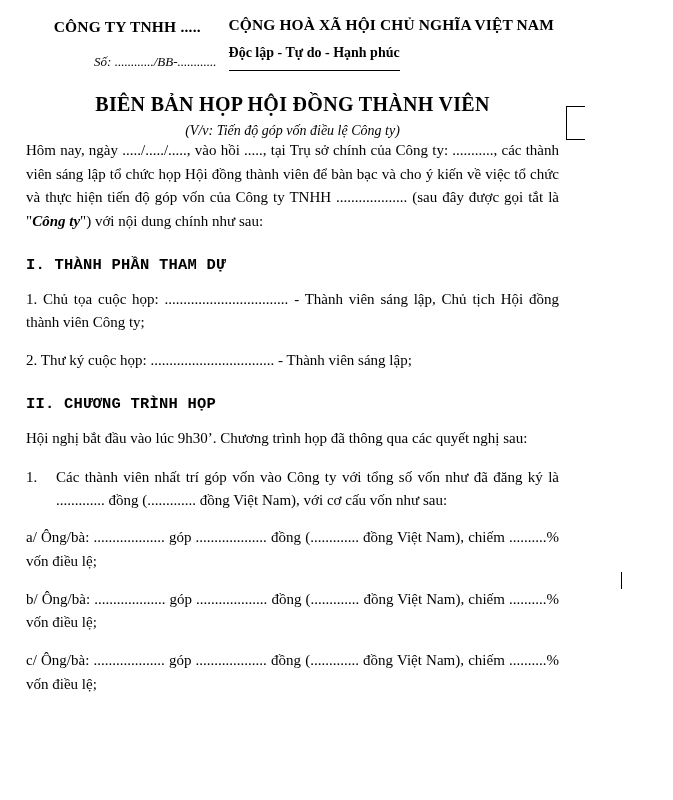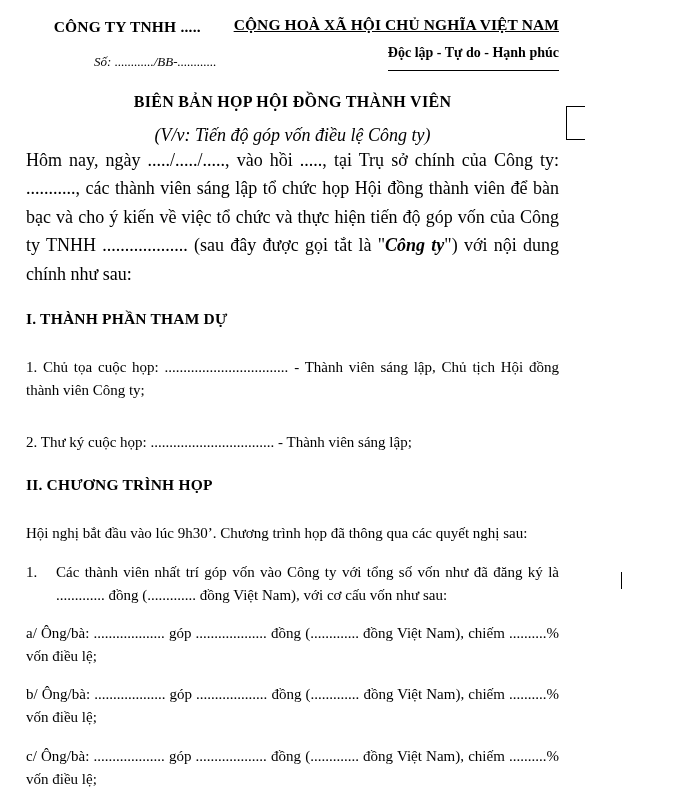--- a/index.html
+++ b/index.html
@@ -28,22 +28,21 @@
     align-items: flex-start;
     margin-top: 6px;
   }
   .header-left {
     width: 38%;
     text-align: center;
     padding-top: 2px;
   }
   .header-right {
     width: 62%;
-    text-align: right;
-    text-decoration: underline;
+    text-align: left;
   }
   .company-name {
     font-weight: bold;
     font-size: 15.5px;
     letter-spacing: .2px;
   }
   .nation-title {
     font-weight: bold;
     font-size: 15.5px;
     letter-spacing: .1px;
@@ -58,47 +57,48 @@
   }
   .so-line {
     font-style: italic;
     font-size: 13px;
     margin-top: 18px;
     margin-left: 56px;
   }
   .doc-title {
     text-align: center;
     font-weight: bold;
-    font-size: 16px;
+    font-size: 20px;
     margin-top: 22px;
     letter-spacing: .3px;
   }
   .doc-subtitle {
     text-align: center;
     font-style: italic;
-    font-size: 18px;
-    margin-top: 14px;
+    font-size: 14px;
+    margin-top: 7px;
   }
   p.body-text {
-    font-size: 18px;
+    font-size: 15px;
     line-height: 1.58;
     text-align: justify;
     margin: 0;
   }
   .intro {
     margin-top: 20px;
   }
   h2.section {
     font-size: 15.5px;
     font-weight: bold;
     margin: 22px 0 0 0;
     letter-spacing: .2px;
+    font-family: Liberation Mono, monospace;
   }
   .item {
-    margin-top: 28px;
+    margin-top: 14px;
     font-size: 15px;
     line-height: 1.55;
     text-align: justify;
   }
   .numbered {
     display: flex;
     margin-top: 16px;
     font-size: 15px;
     line-height: 1.55;
   }

